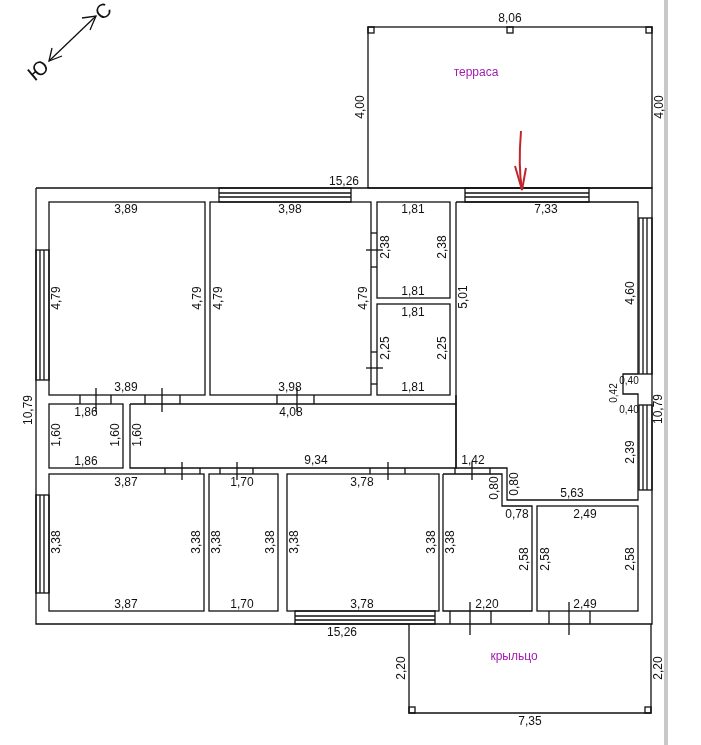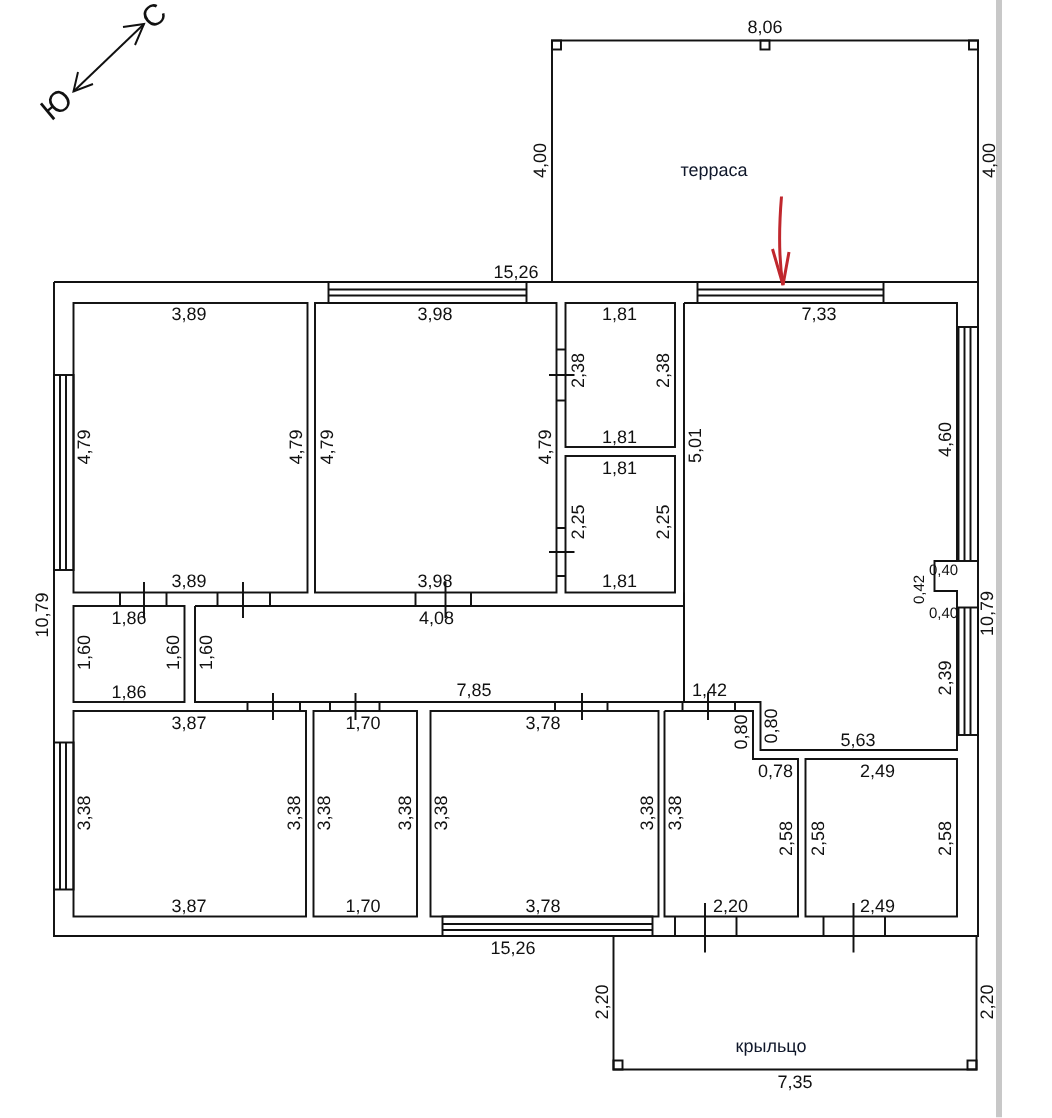--- a/index.html
+++ b/index.html
@@ -1,20 +1,20 @@
 <!DOCTYPE html>
 <html><head>
 <meta charset="utf-8">
 <style>
   html, body { margin: 0; padding: 0; background: #ffffff; }
   body { width: 701px; height: 745px; position: relative; overflow: hidden; font-family: "Liberation Sans", sans-serif; }
   #plan { position: absolute; left: 0; top: 0; width: 701px; height: 745px; }
   .lbl { position: absolute; font-size: 12px; color: #111; white-space: nowrap; line-height: 12px; transform: translate(-50%, -50%); }
   .lbl.v { transform: translate(-50%, -50%) rotate(-90deg); }
-  .red { color: #0f172a; font-size: 12px; margin-top: 41px; }
+  .red { color: #a21caf; font-size: 12px; }
   .compass { position: absolute; font-size: 20px; color: #111; line-height: 20px; transform: translate(-50%, -50%); }
   .scrollbar { position: absolute; left: 664px; top: 0; width: 4px; height: 745px; background: #c8c8c8; }
 </style>
 </head>
 <body>
 
 <svg id="plan" viewBox="0 0 701 745" xmlns="http://www.w3.org/2000/svg">
   <g fill="none" stroke="#111" stroke-width="1.3">
 
     <g>
@@ -179,21 +179,21 @@
 <span class="lbl" style="left:629px;top:410px;font-size:10px">0,40</span>
 <span class="lbl v" style="left:630px;top:452px">2,39</span>
 <span class="lbl" style="left:572px;top:493px">5,63</span>
 
 <span class="lbl" style="left:86px;top:412px">1,86</span>
 <span class="lbl" style="left:86px;top:461px">1,86</span>
 <span class="lbl v" style="left:56px;top:435px">1,60</span>
 <span class="lbl v" style="left:115px;top:435px">1,60</span>
 
 <span class="lbl" style="left:291px;top:412px">4,08</span>
-<span class="lbl" style="left:316px;top:460px">7,85</span>
+<span class="lbl" style="left:316px;top:460px">9,34</span>
 <span class="lbl v" style="left:137px;top:435px">1,60</span>
 
 <span class="lbl" style="left:126px;top:482px">3,87</span>
 <span class="lbl" style="left:126px;top:604px">3,87</span>
 <span class="lbl v" style="left:56px;top:542px">3,38</span>
 <span class="lbl v" style="left:196px;top:542px">3,38</span>
 
 <span class="lbl" style="left:242px;top:482px">1,70</span>
 <span class="lbl" style="left:242px;top:604px">1,70</span>
 <span class="lbl v" style="left:216px;top:542px">3,38</span>

